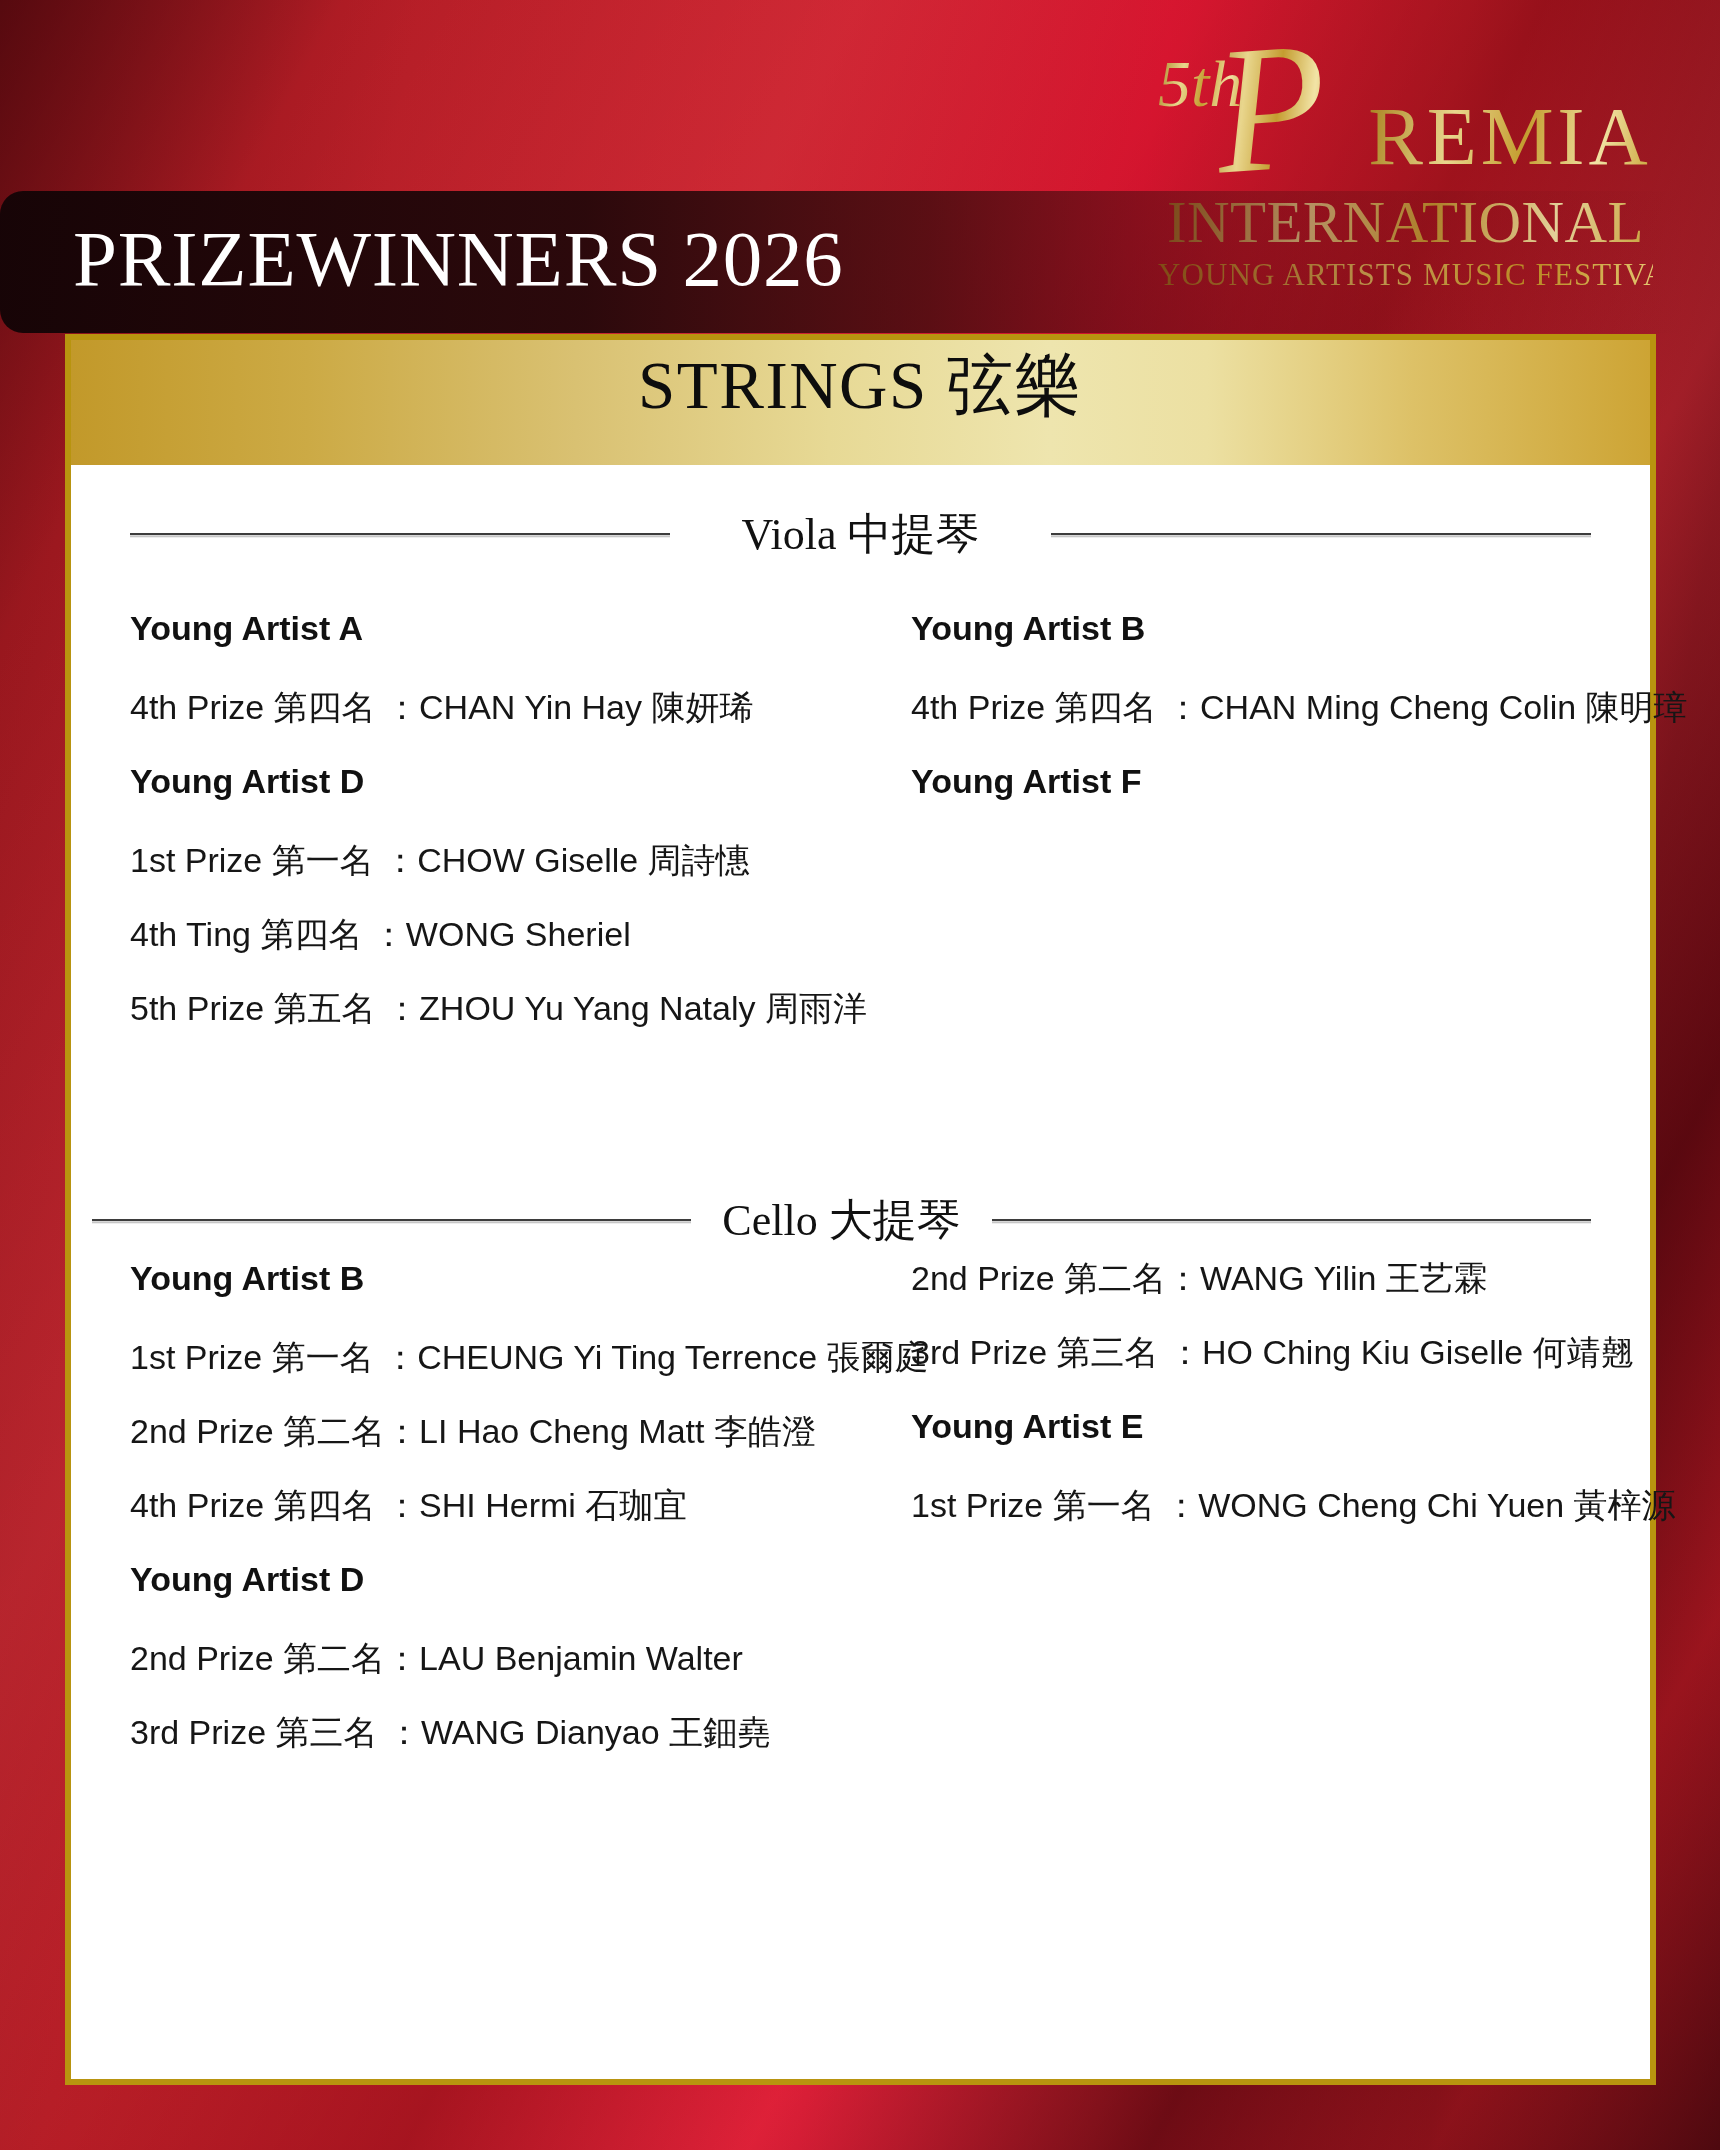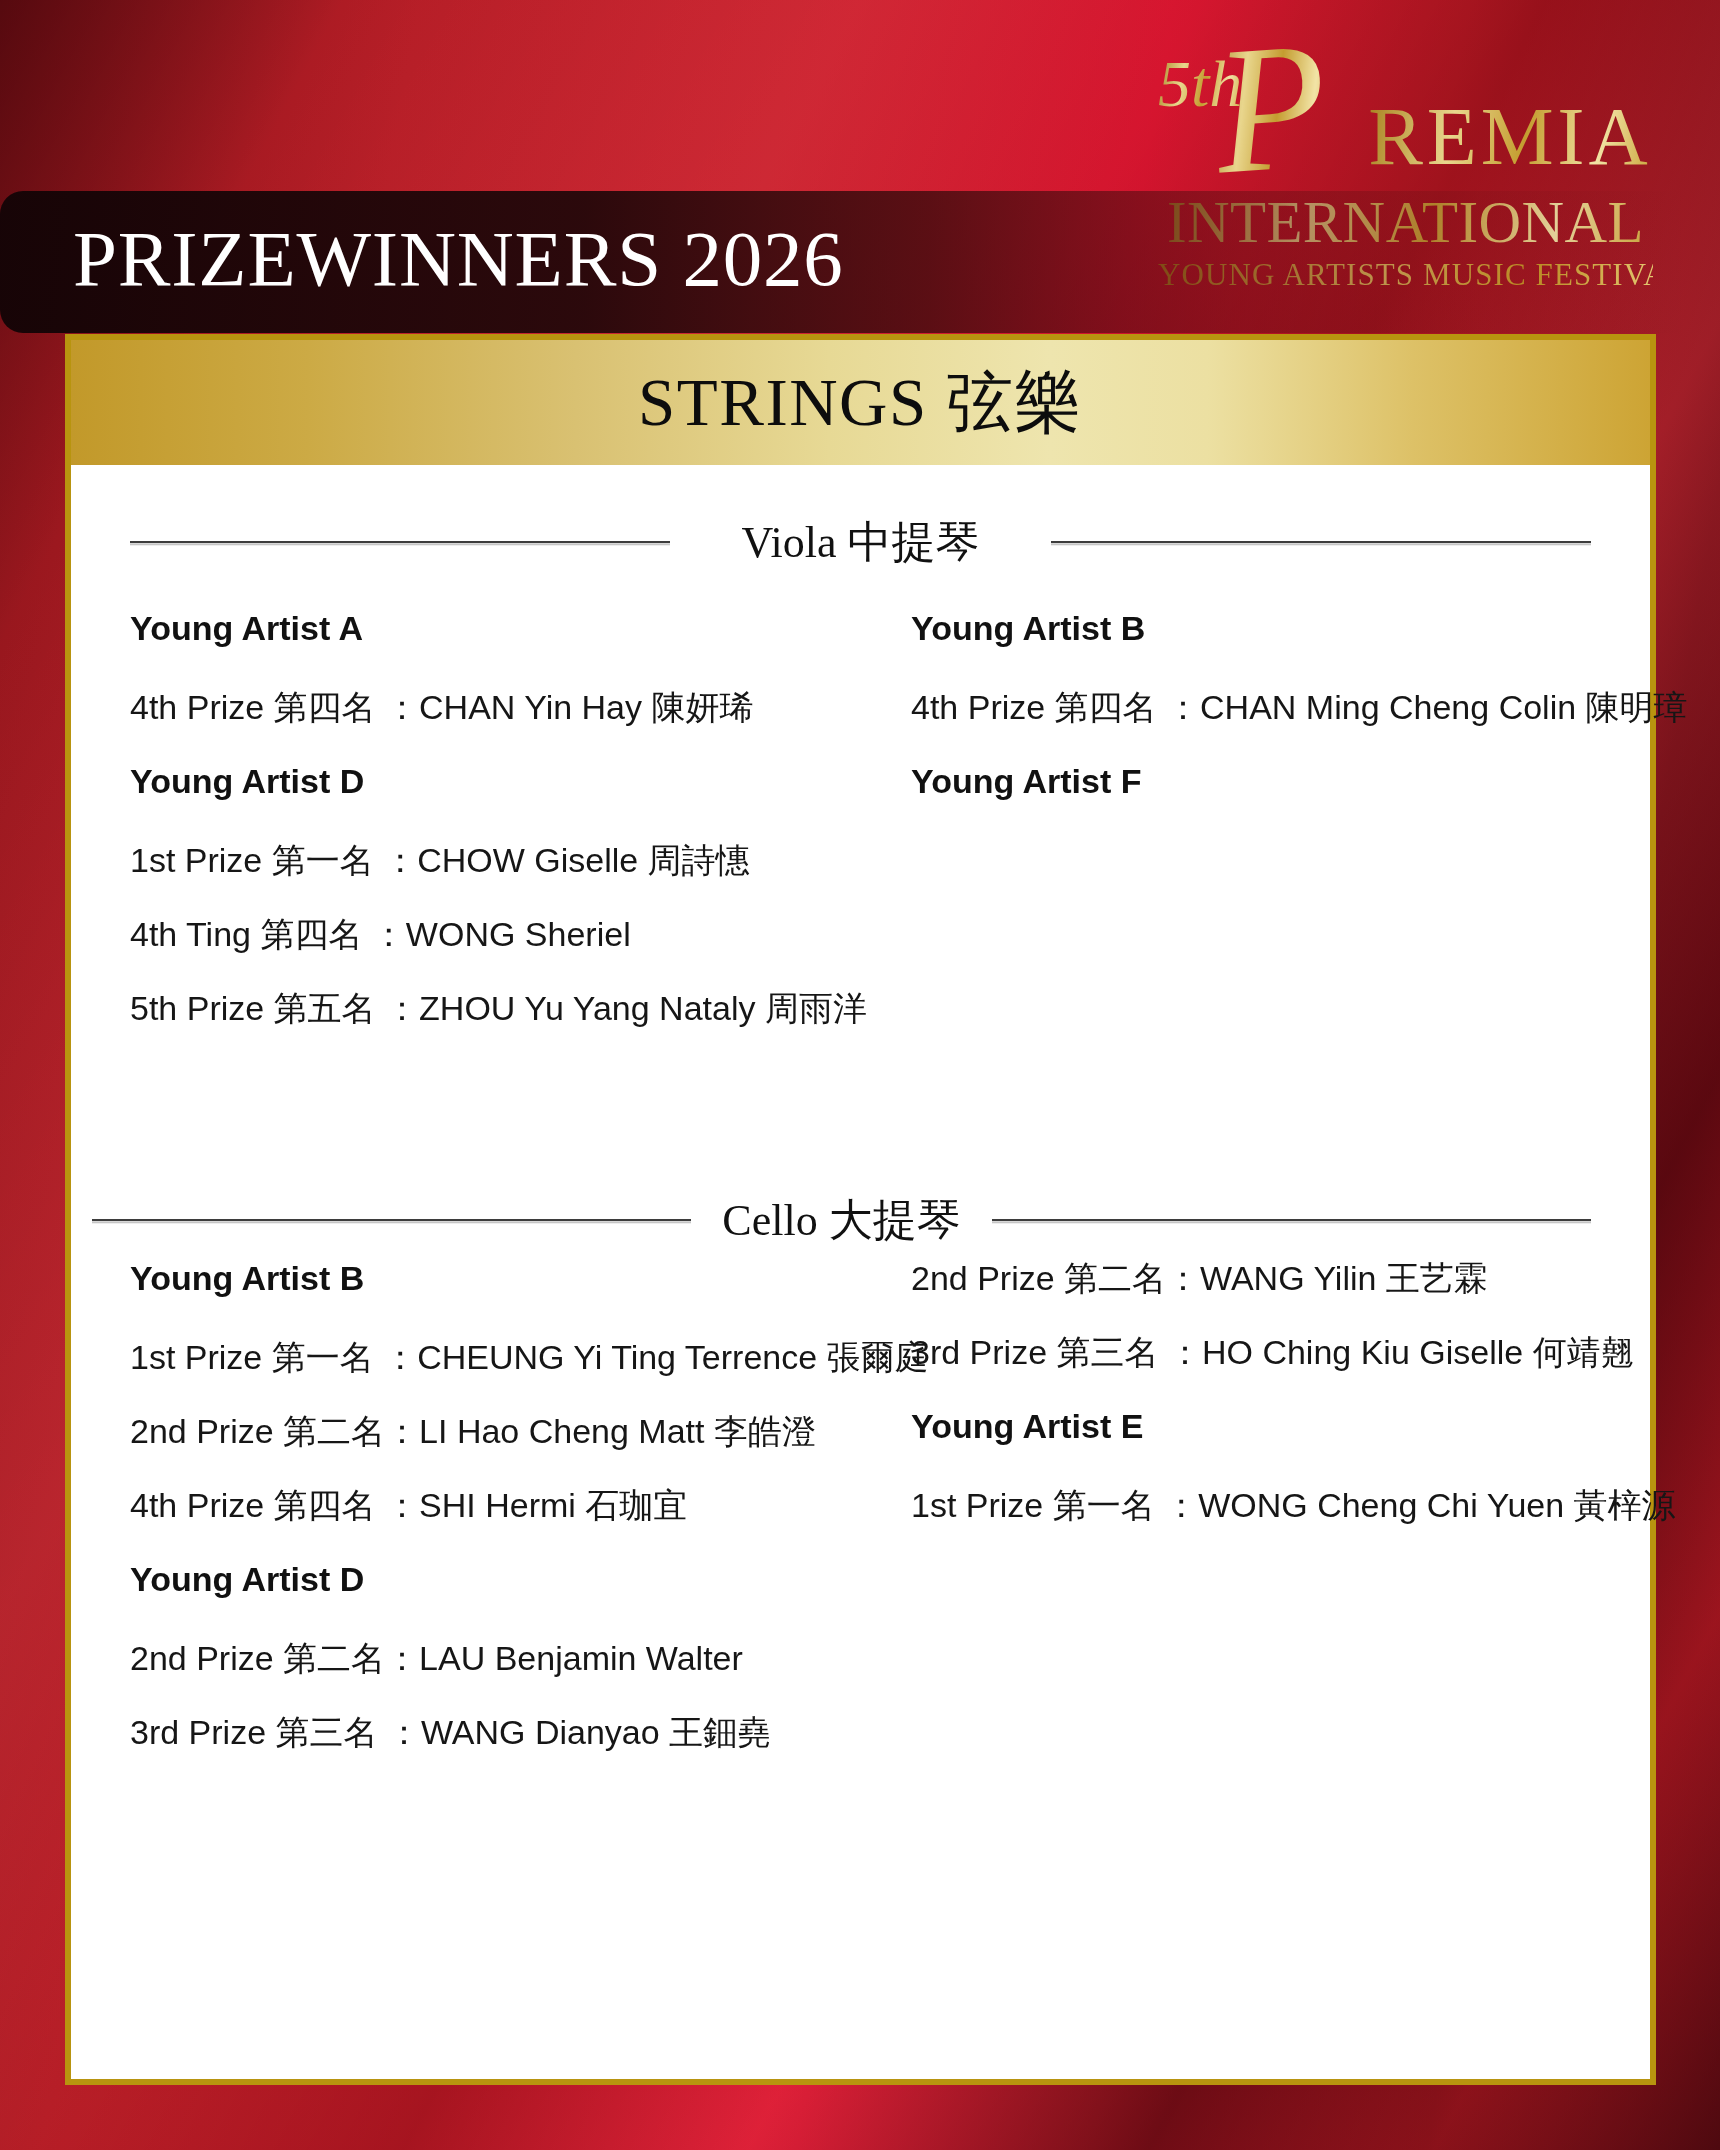--- a/index.html
+++ b/index.html
@@ -58,31 +58,31 @@
   
   .card{
     position:absolute;left:65px;top:334px;width:1591px;height:1751px;
     box-sizing:border-box;border:6.9px solid #b8940f;background:#ffffff;
   }
   .banner{
     position:absolute;left:0;top:0;width:100%;height:125px;
     background:linear-gradient(to right,
       #c2992a 0%, #ccaa45 15%, #d9c172 32%, #e7d995 48%,
       #eee5ae 62%, #ece0a2 72%, #ddc167 85%, #cda434 100%);
-    display:flex;align-items:center;justify-content:center;
+    display:flex;justify-content:center;
   }
   .banner-title{font-size:67px;color:#0d0d0d;letter-spacing:1.5px;}
 
   .content{position:absolute;left:0;top:125px;right:0;bottom:0;}
 
   
   .sec-header{position:absolute;left:0;right:0;height:54px;display:flex;align-items:center;padding:0 59px;}
   .sec-title{font-size:44px;color:#111;white-space:nowrap;padding:0 31px;}
   .rule{flex:1;height:2.3px;background:#3d3d3d;box-shadow:0 2.3px 0 #c6c6c6;}
-  .sec-header-viola{top:50px;gap:40px;}
+  .sec-header-viola{top:42px;gap:40px;}
   .sec-header-cello{top:728px;padding-left:21px;}
 
   
   .cols{position:absolute;left:0;right:0;}
   .cols-viola{top:145px;}
   .cols-cello{top:795px;}
   .col{position:absolute;top:0;width:765px;}
   .col-left{left:59px;}
   .col-right{left:840px;}
 

